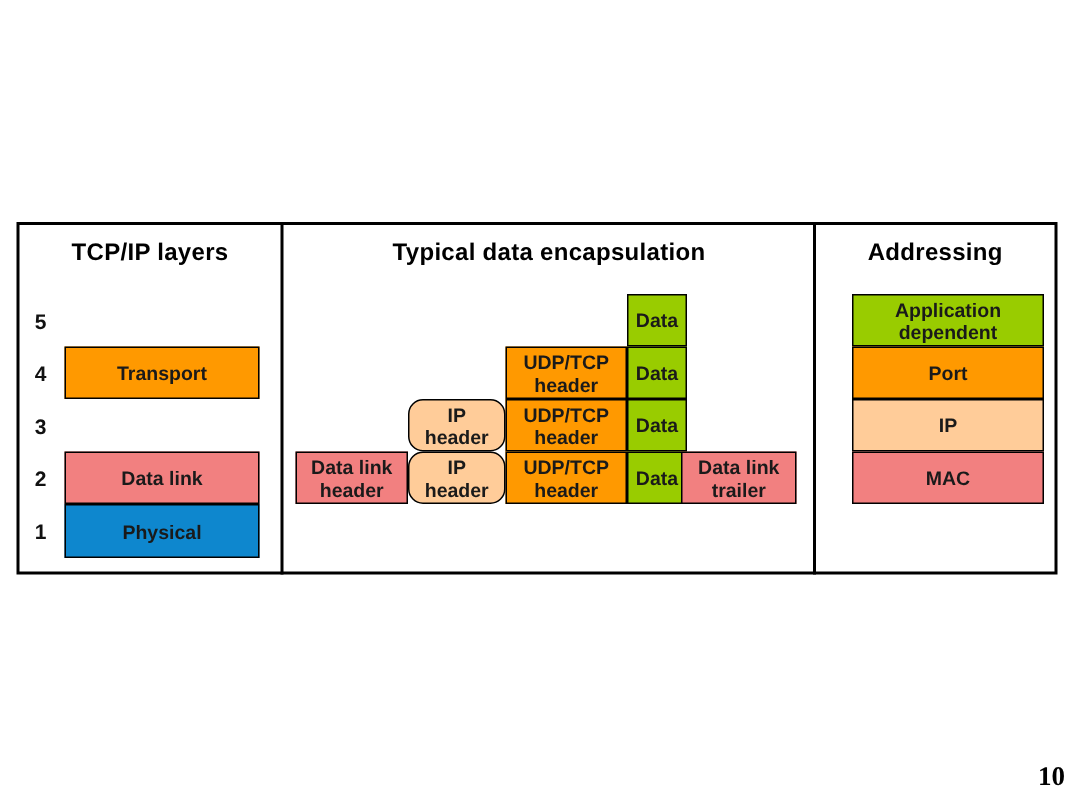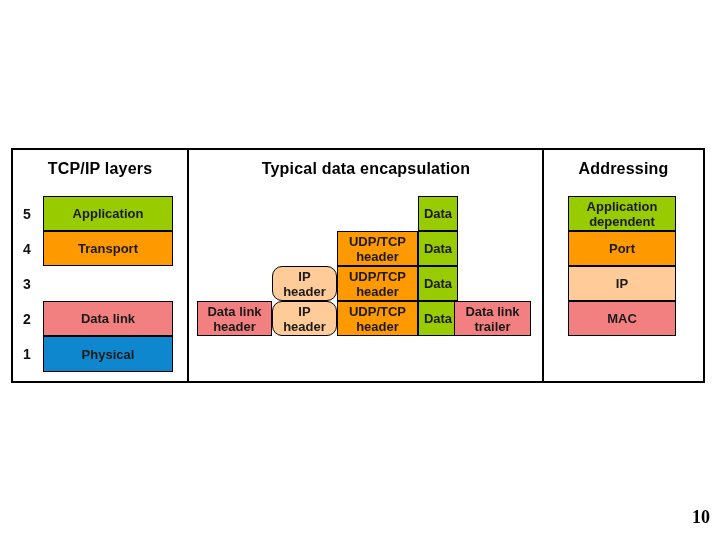--- a/index.html
+++ b/index.html
@@ -38,21 +38,21 @@
   .rC{top:266px;}
   .rD{top:301px;}
   .rE{top:336px;height:36px;}
   
   .c-stack{left:43px;width:130px;}
   .c-dlh{left:197px;width:75px;}
   .c-ip{left:272px;width:65px;border-radius:10px;}
   .c-udp{left:337px;width:81px;}
   .c-data{left:418px;width:40px;}
   .c-dlt{left:454px;width:77px;}
-  .c-addr{left:568px;width:108px;}
+  .c-addr{left:568px;width:128px;}
   
   .bg-green{background:var(--green,#99CC00);}
   .bg-orange{background:var(--orange,#FF9900);}
   .bg-peach{background:var(--peach,#FFCC99);}
   .bg-salmon{background:var(--salmon,#F28080);}
   .bg-blue{background:var(--blue,#0E87CE);}
   .narrow{display:inline-block;max-width:50px;}
   .pagenum{
     position:absolute;right:10px;bottom:12px;
     font-family:"Liberation Serif","DejaVu Serif",serif;
@@ -71,23 +71,20 @@
   <div class="ptitle t1">TCP/IP layers</div>
   <div class="ptitle t3">Addressing</div>
   <div class="ptitle t2">Typical data encapsulation</div>
 
   <div class="num rA">5</div>
   <div class="num rB">4</div>
   <div class="num rC">3</div>
   <div class="num rD">2</div>
   <div class="num rE">1</div>
 
-  <div class="box c-stack rA bg-green">
-    <span>Application</span>
-  </div>
   <div class="box c-stack rB bg-orange">
     <span>Transport</span>
   </div>
   <div class="box c-stack rD bg-salmon">
     <span>Data link</span>
   </div>
   <div class="box c-stack rE bg-blue">
     <span>Physical</span>
   </div>
 

